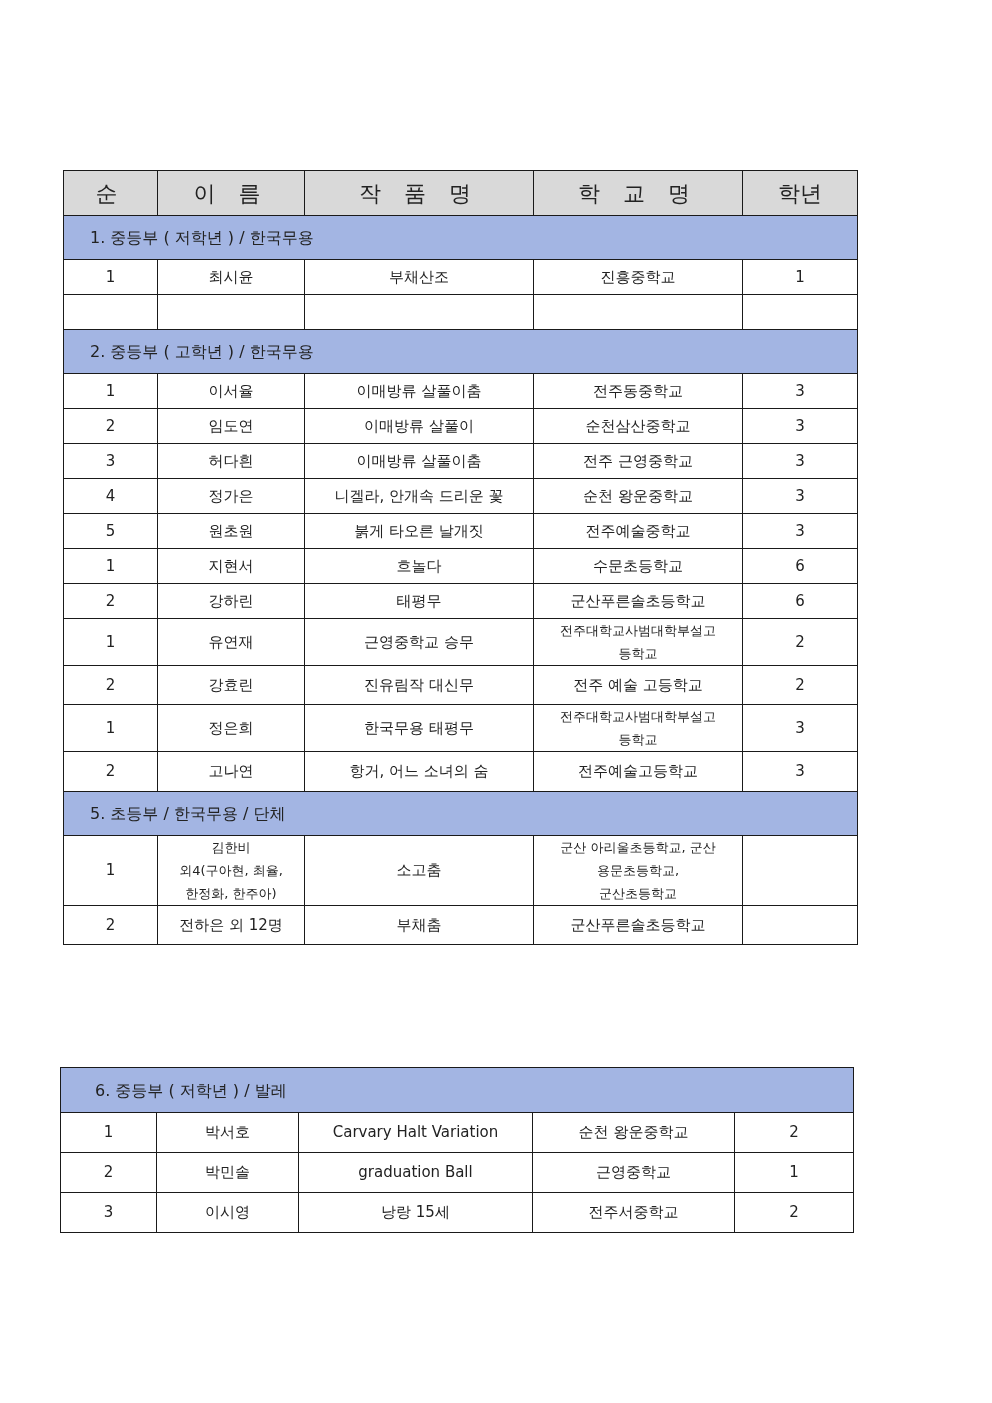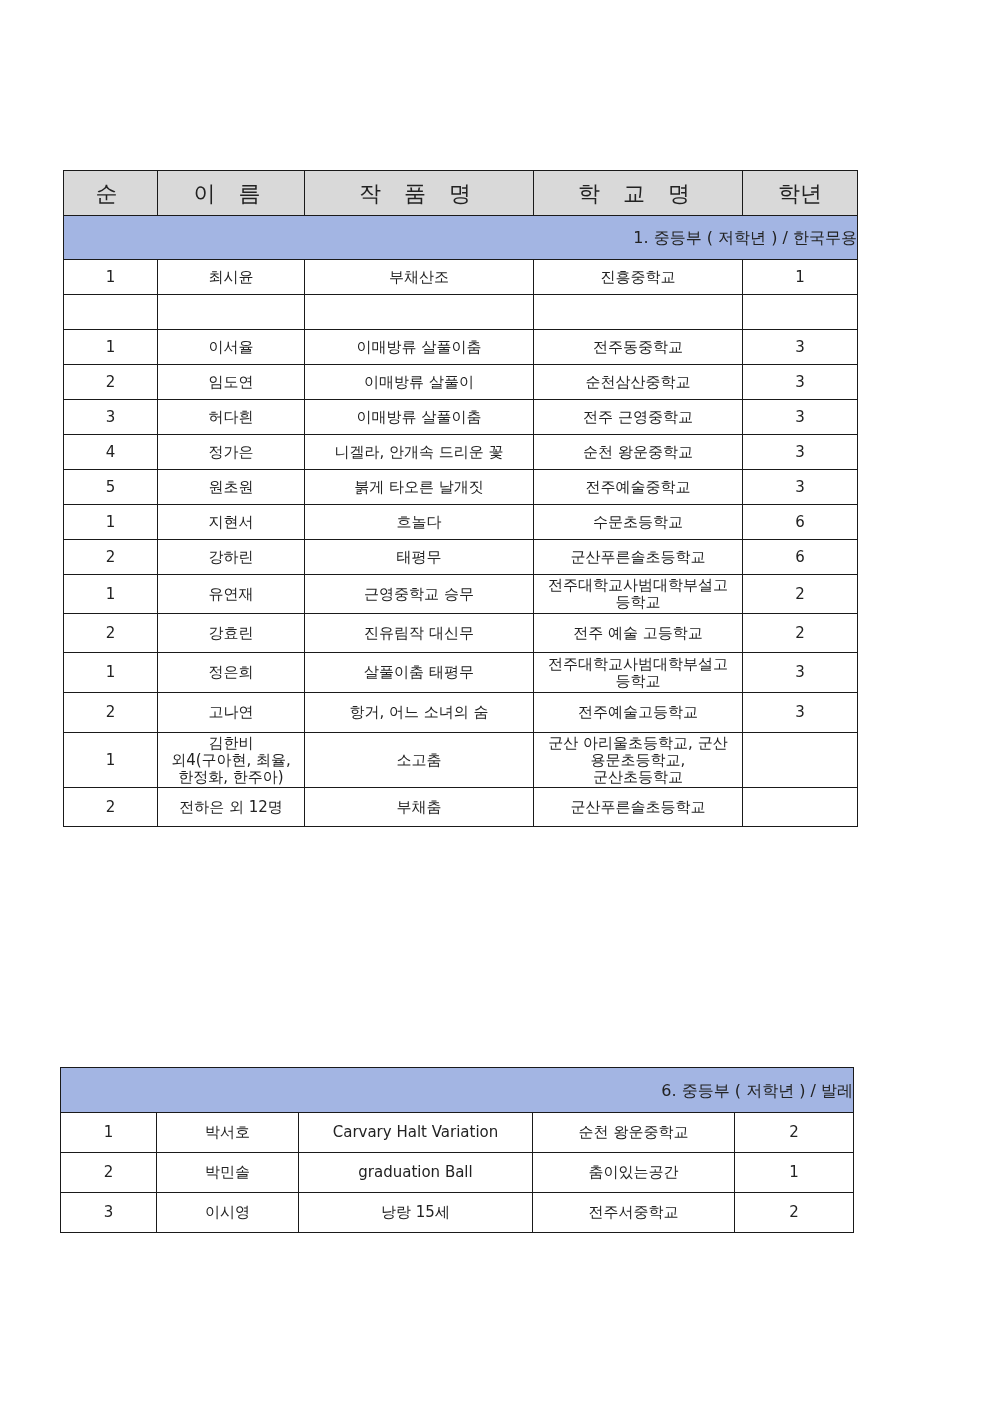--- a/index.html
+++ b/index.html
@@ -3,28 +3,28 @@
   <meta charset="utf-8">
   <style>
     html, body { margin: 0; padding: 0; background: #ffffff; }
     body { width: 992px; height: 1403px; position: relative; font-family: "DejaVu Sans", "Liberation Sans", sans-serif; color: #222; }
     table { border-collapse: collapse; position: absolute; table-layout: fixed; }
     td, th { border: 1px solid #1a1a1a; text-align: center; vertical-align: middle; padding: 0; font-size: 15px; font-weight: normal; line-height: 15px; }
     #main-table { left: 63px; top: 170px; width: 794px; }
     #ballet-table { left: 60px; top: 1067px; width: 793px; }
     th { background: #d9d9d9; height: 44px; font-size: 22px; letter-spacing: 8px; }
     th.nosp { letter-spacing: 0; }
-    tr.section td { background: #a3b5e3; text-align: right; padding-left: 26px; height: 43px; font-size: 16px; }
+    tr.section td { background: #a3b5e3; text-align: left; padding-left: 26px; height: 43px; font-size: 16px; }
     tr.data td { height: 34px; }
     tr.tall td { height: 38px; }
     tr.tall2 td { height: 39px; }
     tr.tall3 td { height: 54px; }
     #ballet-table tr.section td { height: 44px; padding-left: 34px; margin-top: 24px; }
     #ballet-table tr.data td { height: 39px; }
-    .ml { white-space: pre-line; font-size: 15px; line-height: 17px; }
+    .ml { white-space: pre-line; font-size: 13px; line-height: 23px; }
   </style>
 </head>
 <body>
 
 <table id="main-table">
   <colgroup>
     <col style="width:94px">
       <col style="width:147px">
       <col style="width:229px">
       <col style="width:209px">
@@ -52,20 +52,23 @@
       <td>1</td>
     </tr>
     <tr class="data">
       <td></td>
       <td></td>
       <td></td>
       <td></td>
       <td></td>
     </tr>
 
+    <tr class="section">
+        <td colspan="5">2. 중등부 ( 고학년 ) / 한국무용</td>
+      </tr>
     <tr class="data">
       <td>1</td>
       <td>이서율</td>
       <td>이매방류 살풀이춤</td>
       <td>전주동중학교</td>
       <td>3</td>
     </tr>
     <tr class="data">
       <td>2</td>
       <td>임도연</td>
@@ -122,33 +125,36 @@
       <td>2</td>
       <td>강효린</td>
       <td>진유림작 대신무</td>
       <td>전주 예술 고등학교</td>
       <td>2</td>
     </tr>
 
     <tr class="data tall2">
       <td>1</td>
       <td>정은희</td>
-      <td>살풀이춤 태평무</td>
+      <td>한국무용 태평무</td>
       <td class="ml">전주대학교사범대학부설고
 등학교</td>
       <td>3</td>
     </tr>
     <tr class="data tall2">
       <td>2</td>
       <td>고나연</td>
       <td>항거, 어느 소녀의 숨</td>
       <td>전주예술고등학교</td>
       <td>3</td>
     </tr>
 
+    <tr class="section">
+        <td colspan="5">5. 초등부 / 한국무용 / 단체</td>
+      </tr>
     <tr class="data tall3">
       <td>1</td>
       <td class="ml">김한비
 외4(구아현, 최율,
 한정화, 한주아)</td>
       <td>소고춤</td>
       <td class="ml">군산 아리울초등학교, 군산
 용문초등학교,
 군산초등학교</td>
       <td></td>
@@ -179,21 +185,21 @@
       <td>1</td>
       <td>박서호</td>
       <td>Carvary Halt Variation</td>
       <td>순천 왕운중학교</td>
       <td>2</td>
     </tr>
     <tr class="data">
       <td>2</td>
       <td>박민솔</td>
       <td>graduation Ball</td>
-      <td>춤이있는공간</td>
+      <td>근영중학교</td>
       <td>1</td>
     </tr>
     <tr class="data">
       <td>3</td>
       <td>이시영</td>
       <td>낭랑 15세</td>
       <td>전주서중학교</td>
       <td>2</td>
     </tr>
   </tbody>

